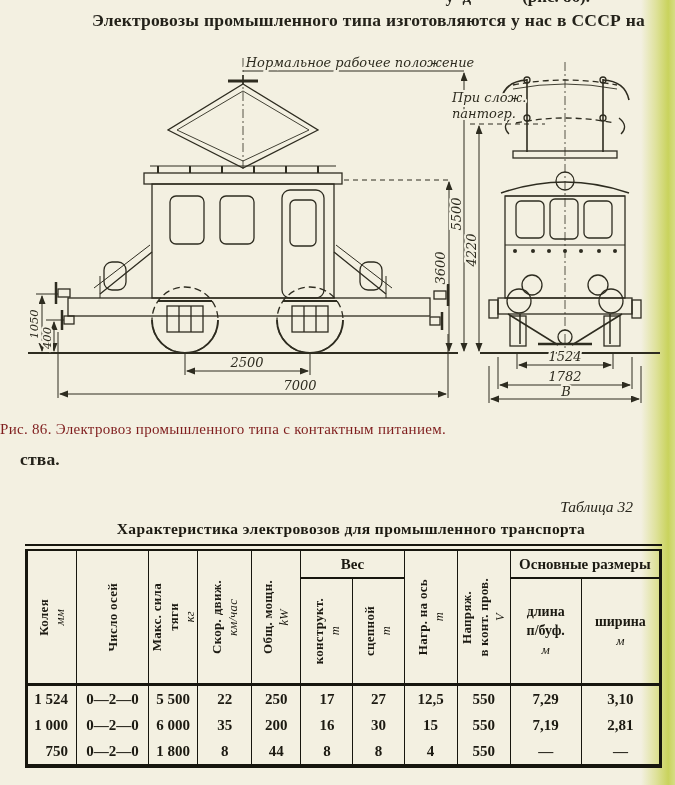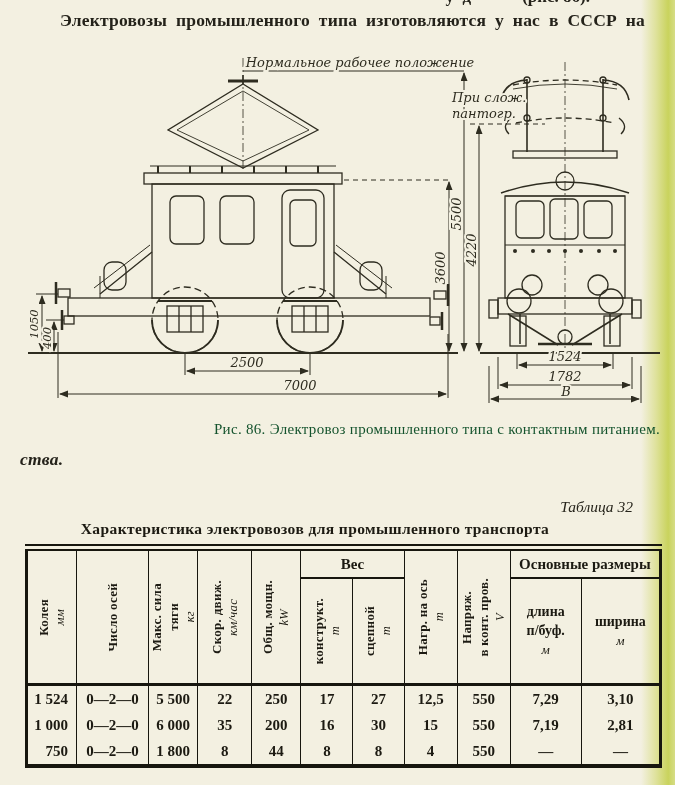--- a/index.html
+++ b/index.html
@@ -14,26 +14,26 @@
     background:linear-gradient(90deg, rgba(205,213,96,0) 0%, rgba(205,213,96,.55) 45%, #c9d35d 80%, #d6dd86 100%);
     pointer-events:none;
   }
   .top-clip{position:absolute;top:0;left:0;right:30px;height:9px;overflow:hidden;}
   .top-clip span{display:block;margin-top:-13px;text-align:right;padding-right:55px;
     font-size:17px;font-weight:bold;white-space:pre;color:#24221a;}
   .para{position:absolute;left:20px;right:30px;font-size:17.5px;line-height:23px;
     color:#24221a;font-weight:bold;letter-spacing:.2px;}
   .para .l1{padding-left:40px;text-align:justify;text-align-last:justify;}
   .para .l2{text-align:justify;text-align-last:justify;}
-  .para2 .l2{text-align:center;text-align-last:left;font-style:italic;}
-  .caption{position:absolute;top:421px;left:0;width:660px;text-align:right;
-    font-size:15px;color:#14532d;letter-spacing:.3px;}
+  .para2 .l2{text-align:center;text-align-last:left;}
+  .caption{position:absolute;top:421px;left:0;width:660px;text-align:left;
+    font-size:15px;color:#7f1d1d;letter-spacing:.3px;}
   .tab-marker{position:absolute;top:498px;right:42px;font-style:italic;font-size:15.5px;color:#26241b;}
   .tab-title{position:absolute;top:520px;left:0;width:630px;text-align:center;
-    font-weight:bold;font-size:15.5px;letter-spacing:.4px;color:#1c1a12;}
+    font-weight:bold;font-size:15.5px;letter-spacing:.4px;color:#1c1a12;padding-left:36px;}
   svg text{font-family:"DejaVu Serif", serif;}
   .drawing{position:absolute;top:54px;left:0;}
 
   
   table.spec{
     position:absolute;top:544px;left:25px;width:637px;
     border-collapse:collapse;table-layout:fixed;
     border:3px solid #17160e;border-top:7px double #17160e;border-bottom:4px solid #17160e;
     background:transparent;color:#1c1a12;
   }
@@ -53,21 +53,21 @@
 </style>
 </head>
 <body>
 
 <div class="edge-band"></div>
 
 <div class="top-clip">
   <span>у  д            (рис. 86).</span>
 </div>
 
-<div class="para" style="top:9px;">
+<div class="para" style="top:9px;margin-left:32px;">
   <div class="l1">Электровозы промышленного типа изготовляются у нас в СССР на</div>
 </div>
 
 <svg class="drawing" width="675" height="352" viewBox="0 0 675 352">
   <defs>
     <marker id="ah" markerWidth="9" markerHeight="8" refX="8" refY="3.5" orient="auto-start-reverse" markerUnits="userSpaceOnUse">
       <path d="M0,0 L9,3.5 L0,7 z" fill="#2e2c20"></path>
     </marker>
   </defs>
   <g stroke="#2e2c20" fill="none" stroke-width="1.3">

